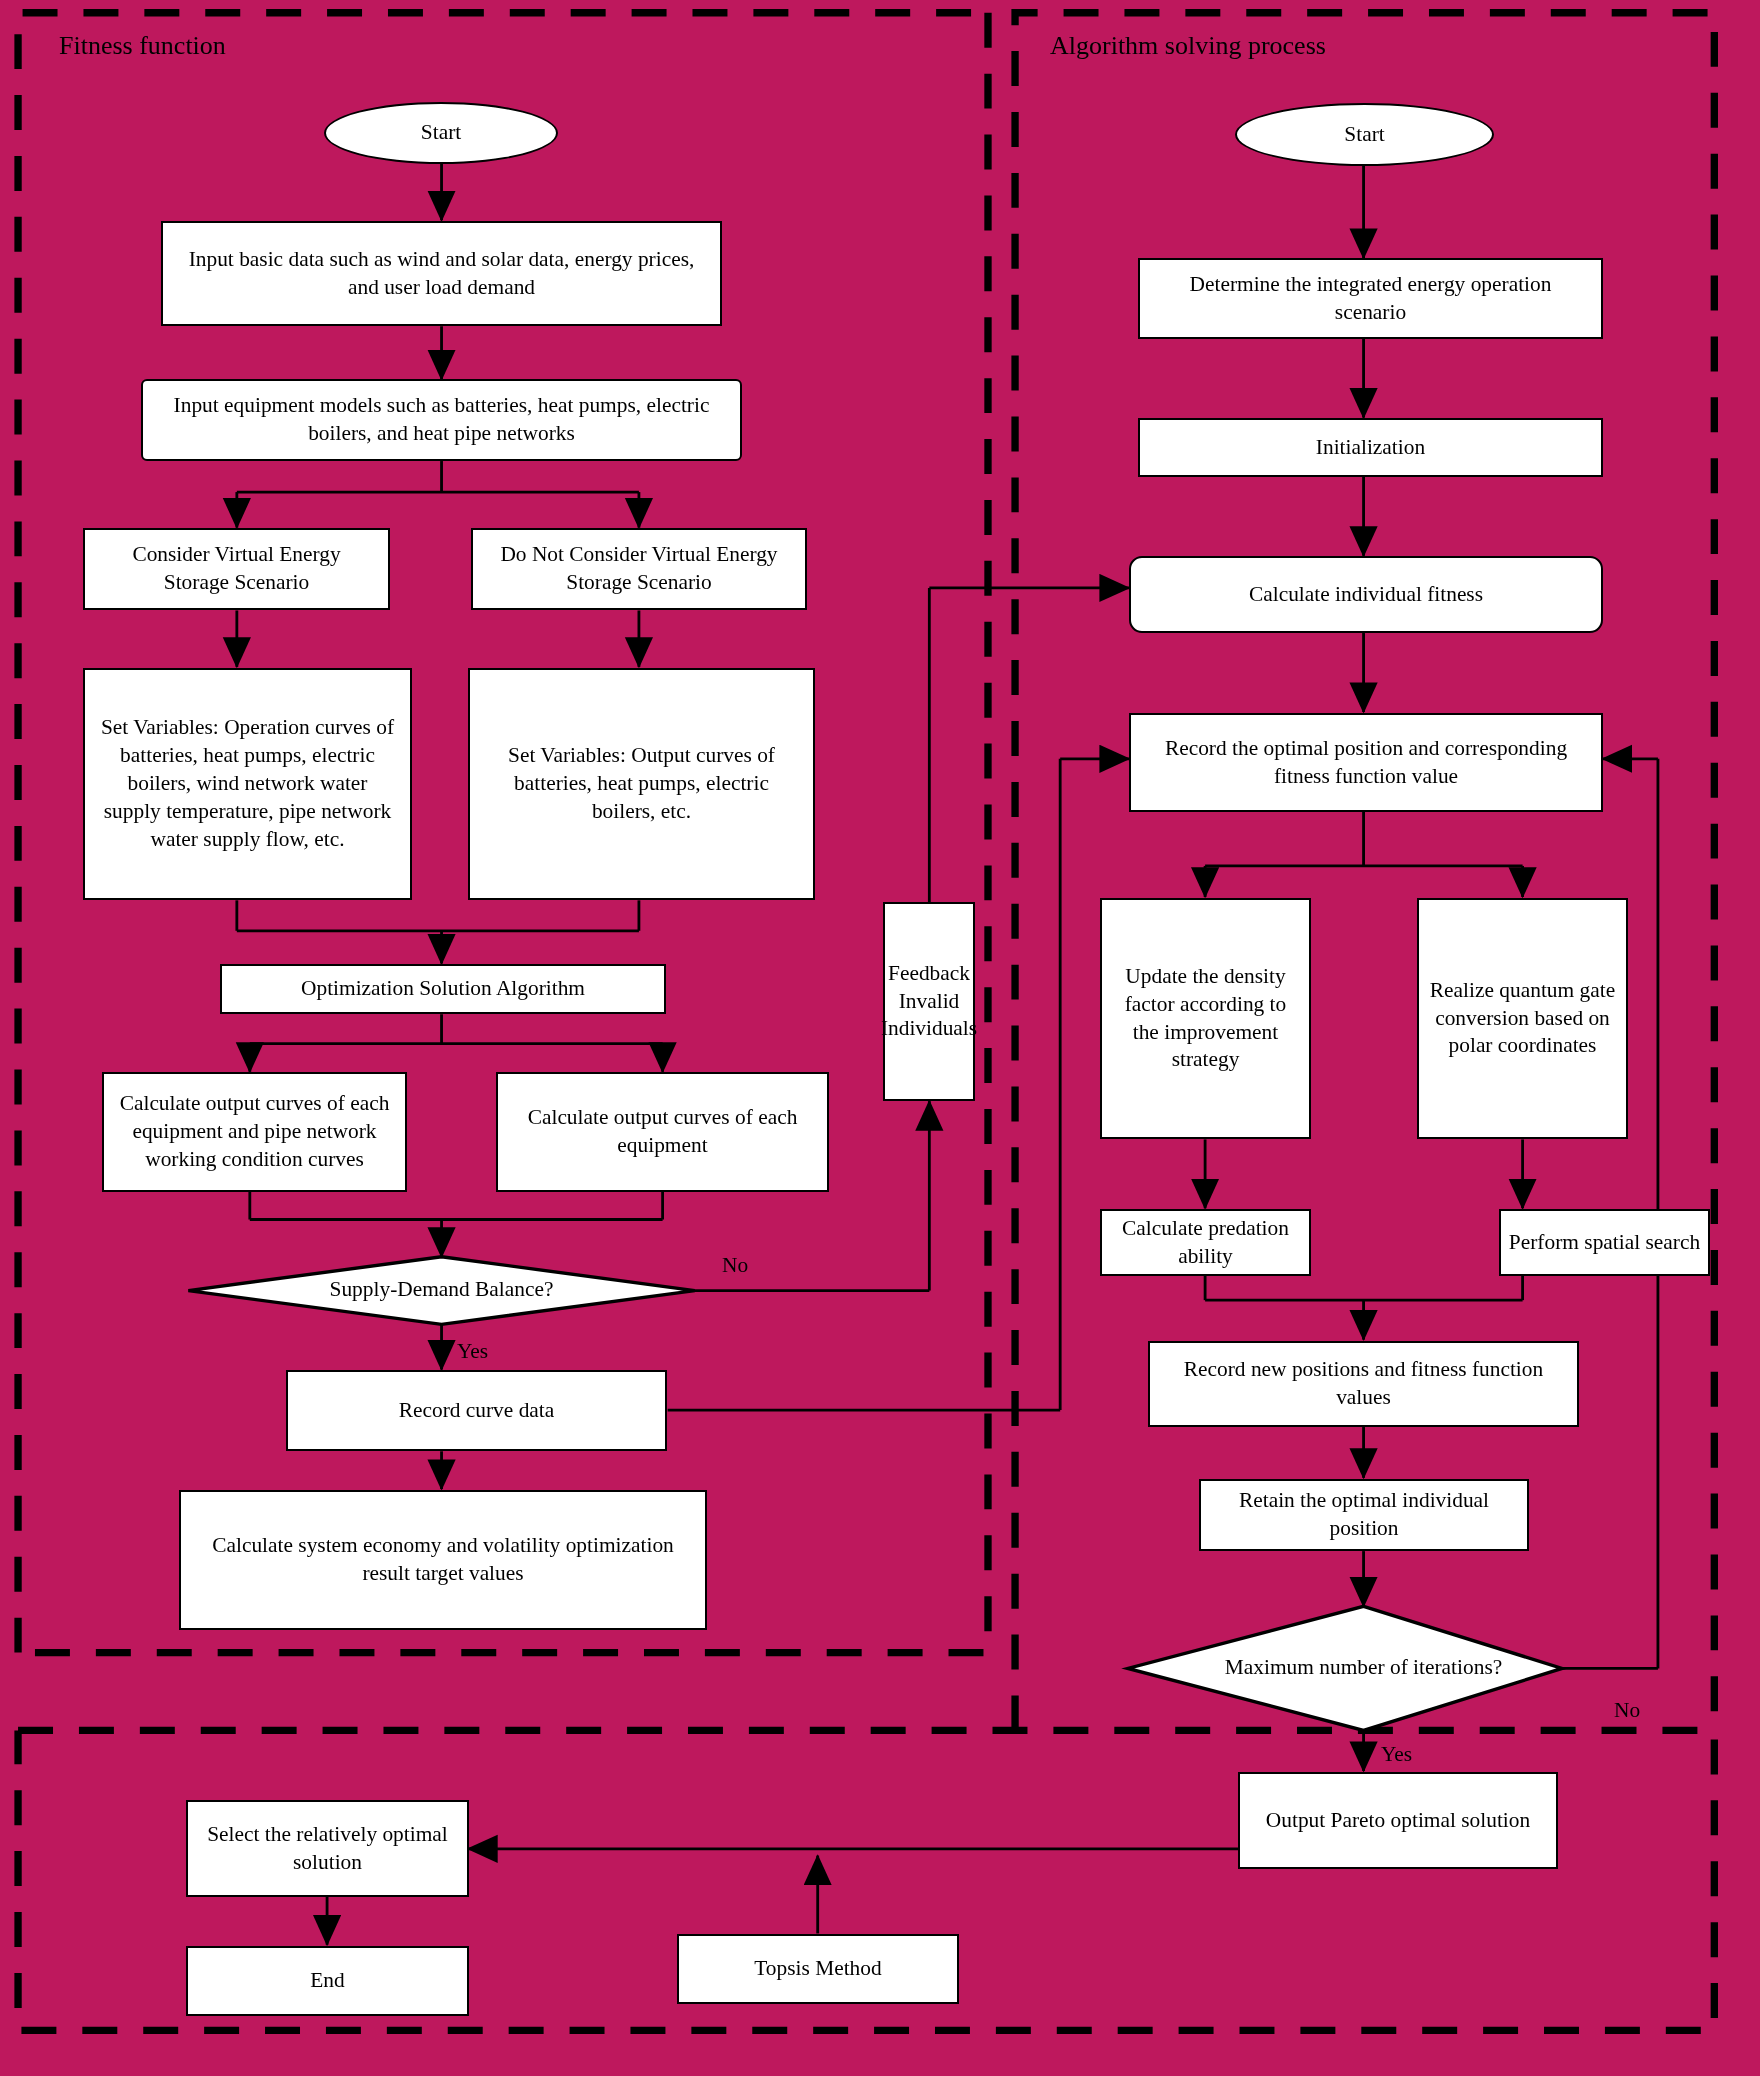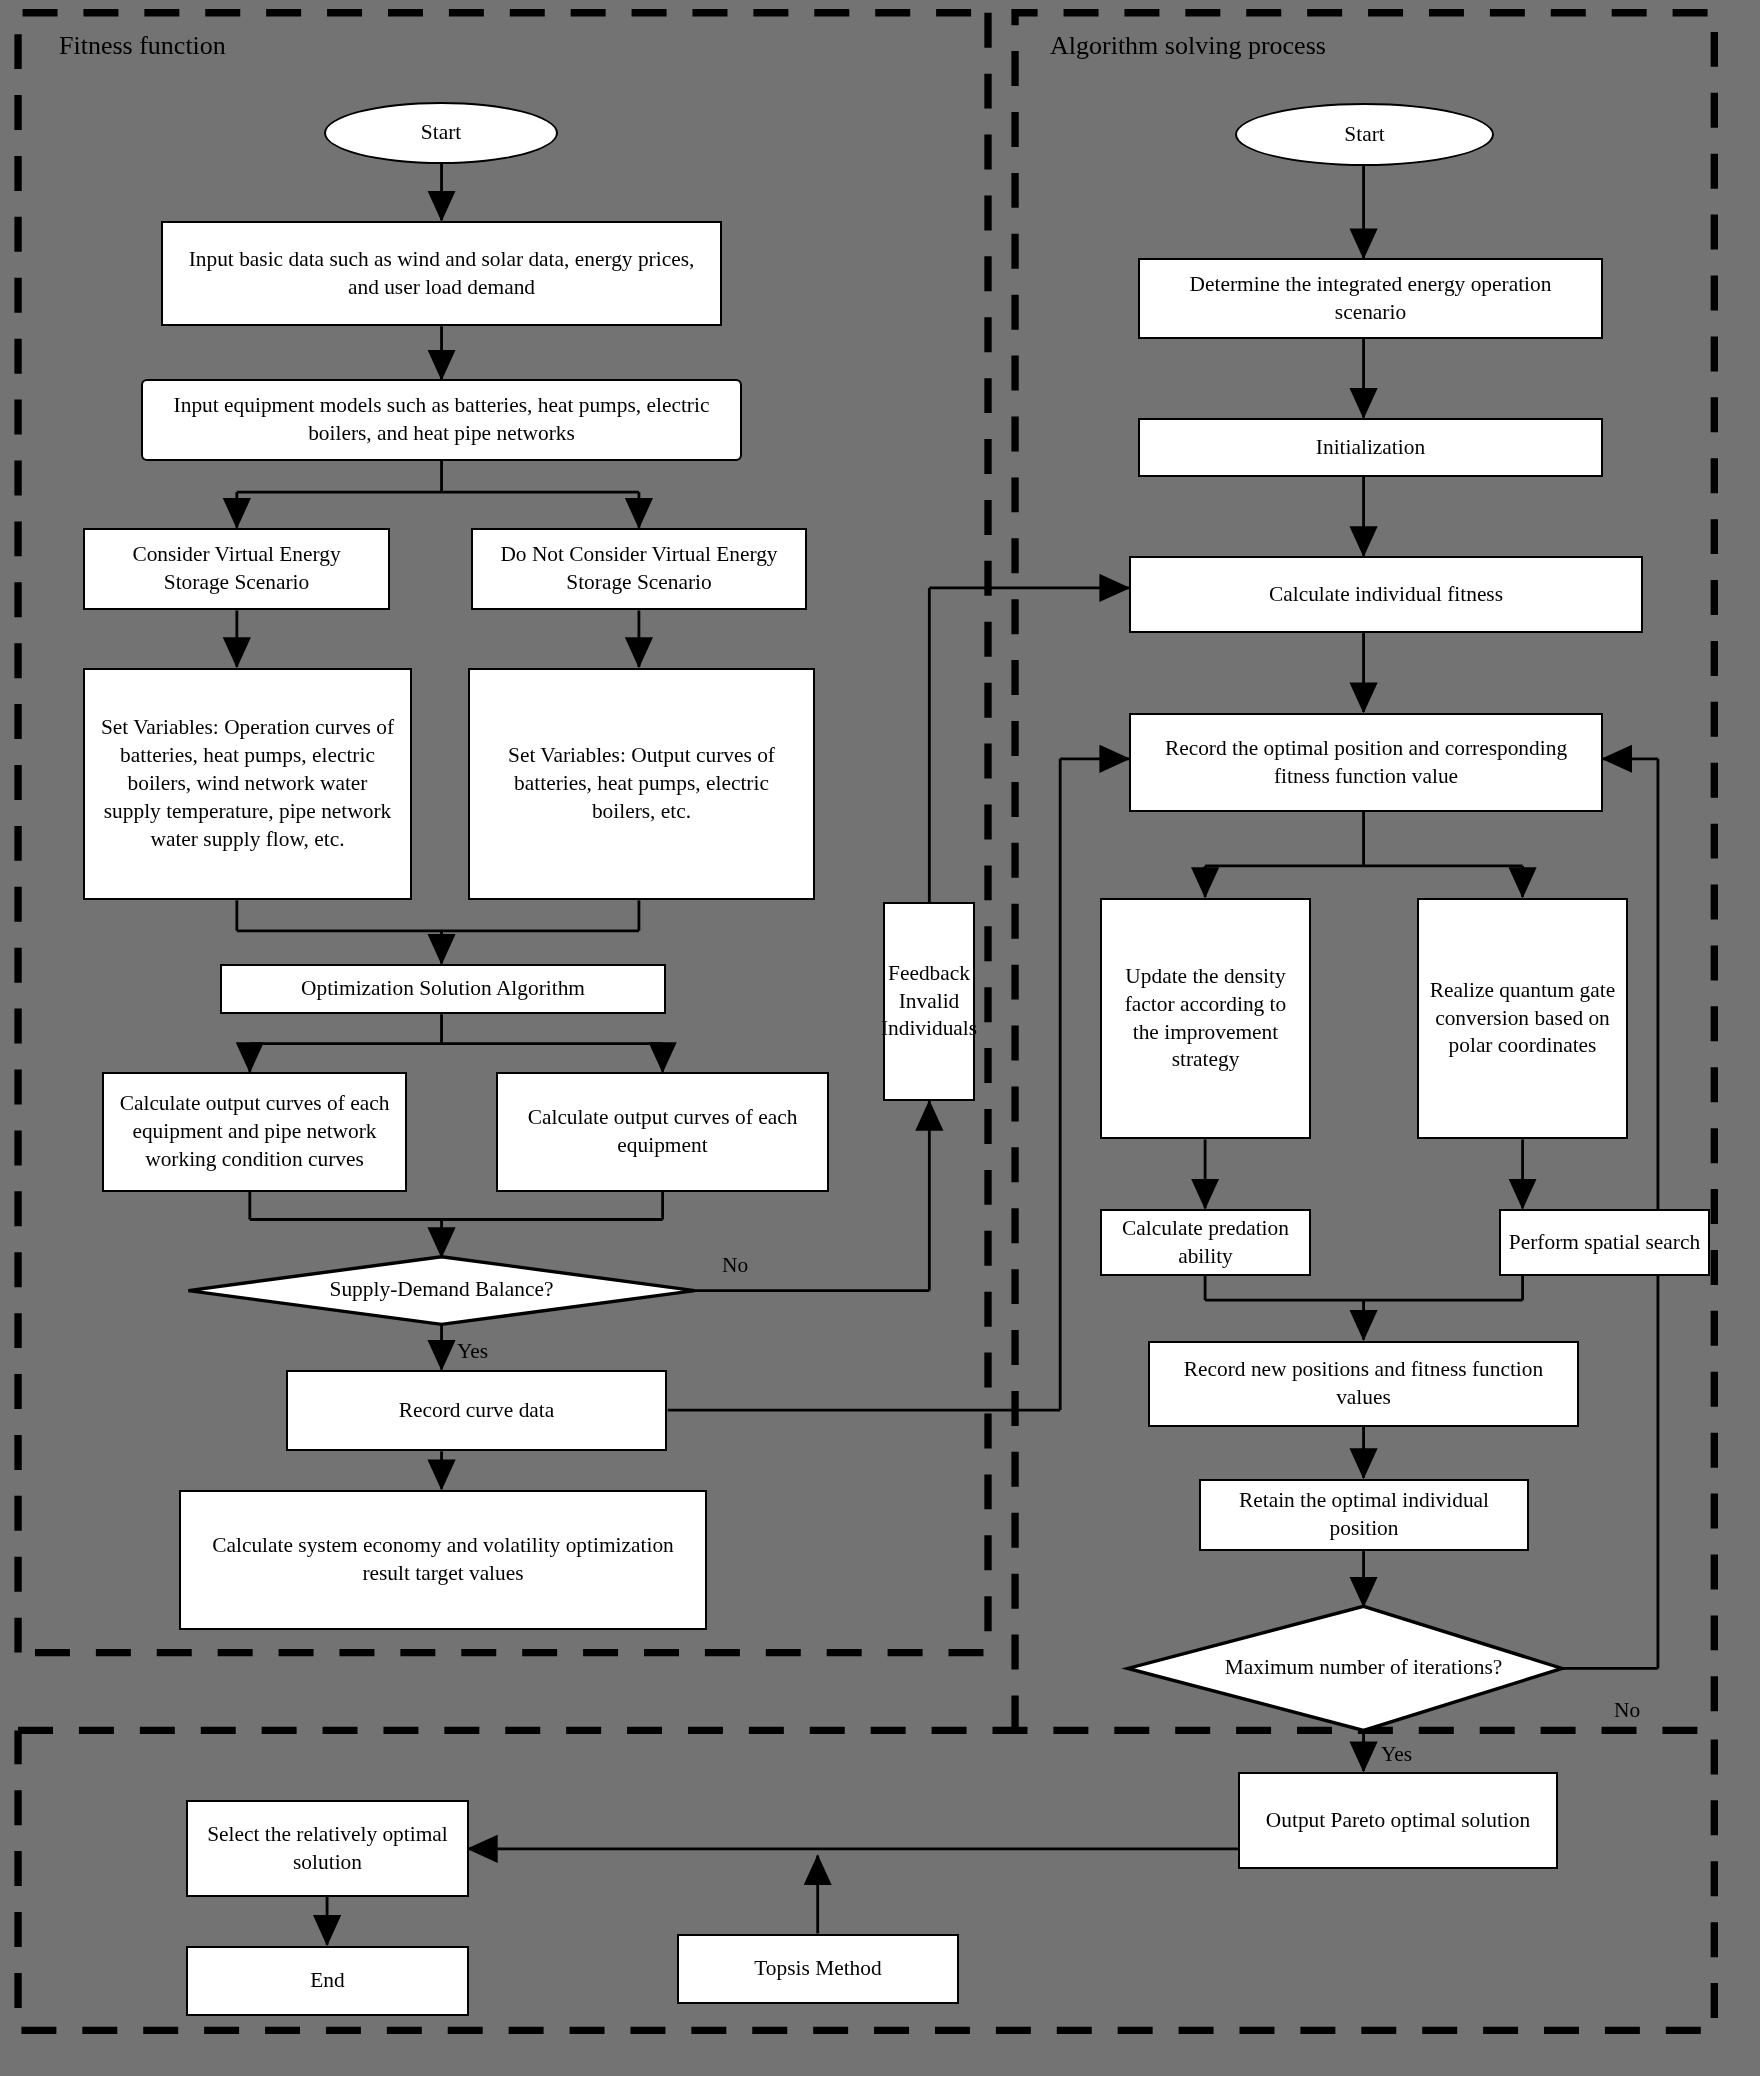--- a/index.html
+++ b/index.html
@@ -1,17 +1,17 @@
 <!DOCTYPE html>
 <html style="font-size:9px"><head>
 <meta charset="utf-8">
 <style>
   html,body{margin:0;padding:0;background:#ffffff;}
   body{font-family:"Liberation Serif","DejaVu Serif",serif;}
-  #page{position:relative;width:1760px;height:2077px;background:#737373;overflow:hidden;}
+  #page{position:relative;width:1760px;height:2077px;background:#be185d;overflow:hidden;}
   svg.layer{position:absolute;left:0;top:0;width:1760px;height:2077px;}
   .node{position:absolute;box-sizing:border-box;display:flex;align-items:center;justify-content:center;
         text-align:center;color:#000;background:#fff;line-height:1.30;}
   .box{border:2.3px solid #000;}
   .ellipse{border:2.3px solid #000;border-radius:50%;}
   .diamond-label{background:transparent;}
   .sectitle{position:absolute;color:#000;white-space:nowrap;}
   .edgelabel{position:absolute;color:#000;white-space:nowrap;}
 </style>
 </head>
@@ -165,21 +165,21 @@
   <div class="node box" style="left:179px; top:1490px; width:528px; height:140px; font-size:21.4px; padding:0 17px;">Calculate system economy and volatility optimization result target values</div>
 
   <div class="node box" style="left:883px; top:902px; width:92px; height:199px; font-size:21.4px; padding:0 4.5px;">Feedback Invalid Individuals</div>
 
   <div class="node ellipse" style="left:1235px; top:103px; width:259px; height:63px; font-size:21.4px;">Start</div>
 
   <div class="node box" style="left:1138px; top:258px; width:465px; height:81px; font-size:21.4px; padding:0 14.7px;">Determine the integrated energy operation scenario</div>
 
   <div class="node box" style="left:1138px; top:418px; width:465px; height:59px; font-size:21.4px; padding:0 10px;">Initialization</div>
 
-  <div class="node box" style="left:1129px; top:556px; width:514px; height:77px; font-size:21.4px; padding:0 10px;">Calculate individual fitness</div>
+  <div class="node box" style="left:1129px; top:556px; width:474px; height:77px; font-size:21.4px; padding:0 10px;border-radius:13px;">Calculate individual fitness</div>
 
   <div class="node box" style="left:1129px; top:713px; width:474px; height:99px; font-size:21.4px; padding:0 12.4px;">Record the optimal position and corresponding fitness function value</div>
 
   <div class="node box" style="left:1100px; top:898px; width:211px; height:241px; font-size:21.4px; padding:0 9px;">Update the density factor according to the improvement strategy</div>
 
   <div class="node box" style="left:1417px; top:898px; width:211px; height:241px; font-size:21.4px; padding:0 9px;">Realize quantum gate conversion based on polar coordinates</div>
 
   <div class="node box" style="left:1100px; top:1209px; width:211px; height:67px; font-size:21.4px; padding:0 6.8px;">Calculate predation ability</div>
 
   <div class="node box" style="left:1499px; top:1209px; width:211px; height:67px; font-size:21.4px; padding:0 6.8px;">Perform spatial search</div>

